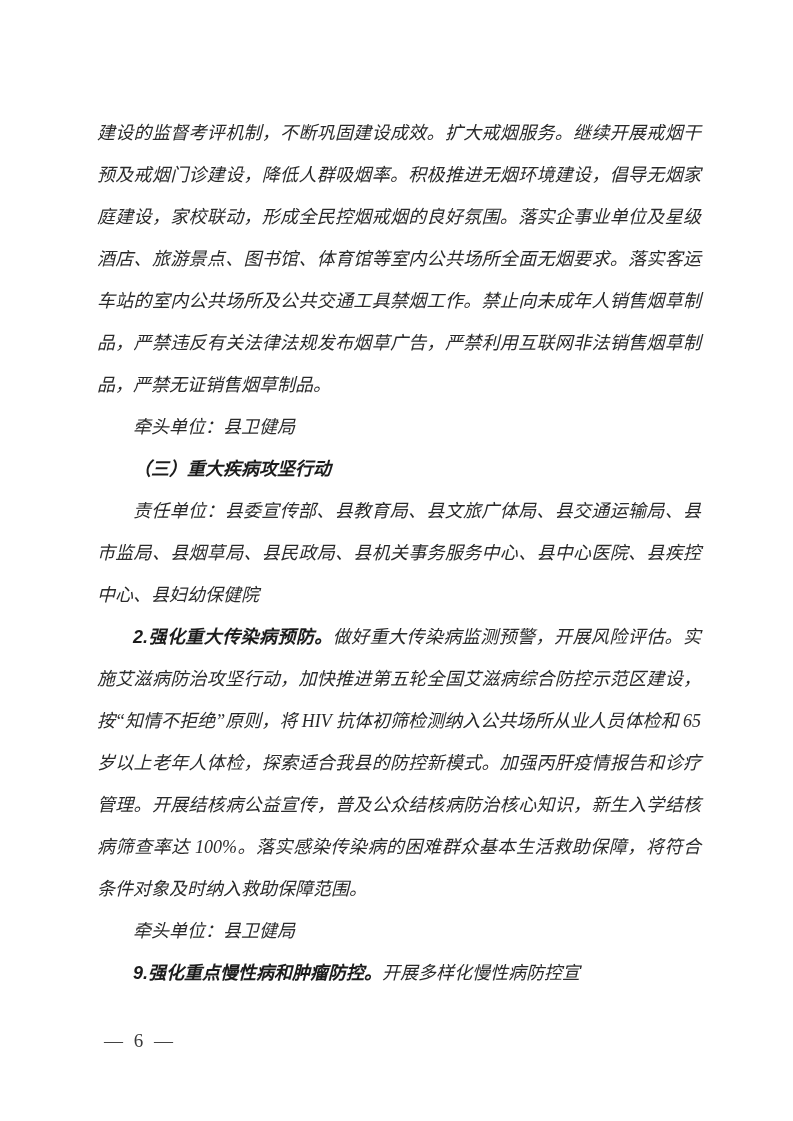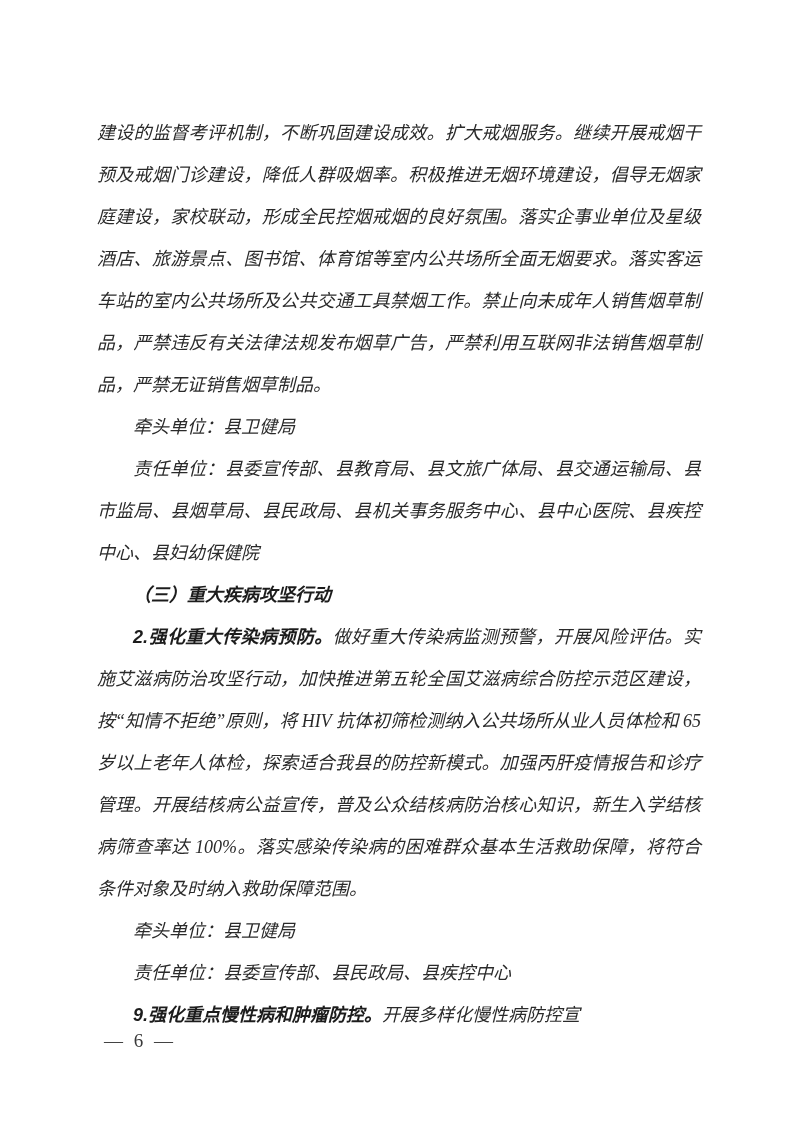--- a/index.html
+++ b/index.html
@@ -58,29 +58,28 @@
 <body>
 
 <div class="page">
 
   <main class="doc-body">
 
     <p class="para no-indent"><span>建设的监督考评机制，不断巩固建设成效。扩大戒烟服务。继续开展戒烟干预及戒烟门诊建设，降低人群吸烟率。积极推进无烟环境建设，倡导无烟家庭建设，家校联动，形成全民控烟戒烟的良好氛围。落实企事业单位及星级酒店、旅游景点、图书馆、体育馆等室内公共场所全面无烟要求。落实客运车站的室内公共场所及公共交通工具禁烟工作。禁止向未成年人销售烟草制品，严禁违反有关法律法规发布烟草广告，严禁利用互联网非法销售烟草制品，严禁无证销售烟草制品。</span></p>
 
     <p class="para"><span>牵头单位：县卫健局</span></p>
 
+    <p class="para"><span class="seg-bold">（三）重大疾病攻坚行动</span></p>
+
     <p class="para"><span>责任单位：县委宣传部、县教育局、县文旅广体局、县交通运输局、县市监局、县烟草局、县民政局、县机关事务服务中心、县中心医院、县疾控中心、县妇幼保健院</span></p>
-
-    <p class="para"><span class="seg-bold">（三）重大疾病攻坚行动</span></p>
 
     <p class="para"><span class="seg-bold">2.强化重大传染病预防。</span><span>做好重大传染病监测预警，开展风险评估。实施艾滋病防治攻坚行动，加快推进第五轮全国艾滋病综合防控示范区建设，按“知情不拒绝”原则，将 HIV 抗体初筛检测纳入公共场所从业人员体检和 65 岁以上老年人体检，探索适合我县的防控新模式。加强丙肝疫情报告和诊疗管理。开展结核病公益宣传，普及公众结核病防治核心知识，新生入学结核病筛查率达 100%。落实感染传染病的困难群众基本生活救助保障，将符合条件对象及时纳入救助保障范围。</span></p>
 
     <p class="para"><span>牵头单位：县卫健局</span></p>
 
-    <p class="para"><span>责任单位：县委宣传部、县民政局、县疾控中心</span></p>
 
     <p class="para"><span class="seg-bold">9.强化重点慢性病和肿瘤防控。</span><span>开展多样化慢性病防控宣</span></p>
 
   </main>
 
   <footer class="footer">
     <span>— 6 —</span>
   </footer>
 
 </div>

